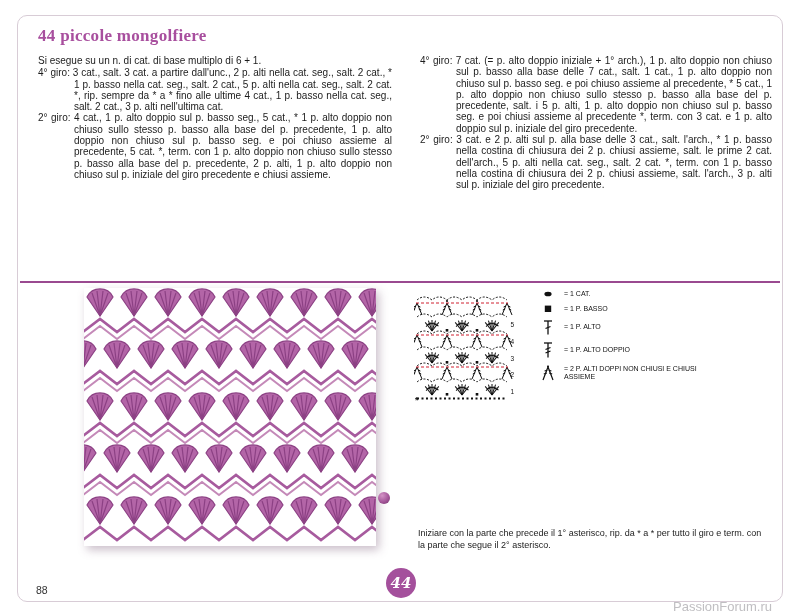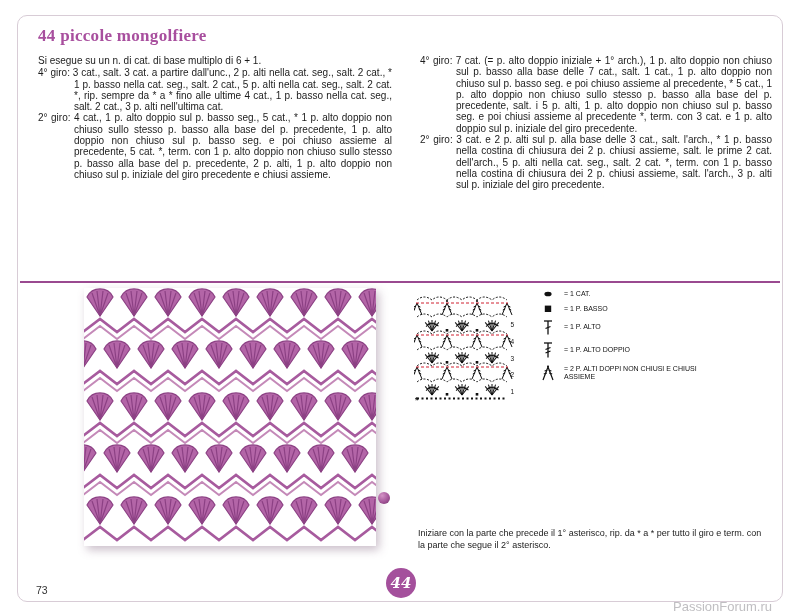--- a/index.html
+++ b/index.html
@@ -211,17 +211,17 @@
             <line x1="12.4" y1="7" x2="9.8" y2="6.2"></line>
           <circle cx="9" cy="2.4" r="1" fill="#111" stroke="none"></circle>
         </svg>
       </span>
       <span>= 2 P. ALTI DOPPI NON CHIUSI E CHIUSI ASSIEME</span>
     </div>
   </div>
 
   <div class="footnote">Iniziare con la parte che precede il 1° asterisco, rip. da * a * per tutto il giro e term. con la parte che segue il 2° asterisco.</div>
 
-  <div class="pagenum">73</div>
+  <div class="pagenum">88</div>
   <div class="badge">44</div>
   <div class="watermark">PassionForum.ru</div>
 
 </div>
 
 </body></html>

